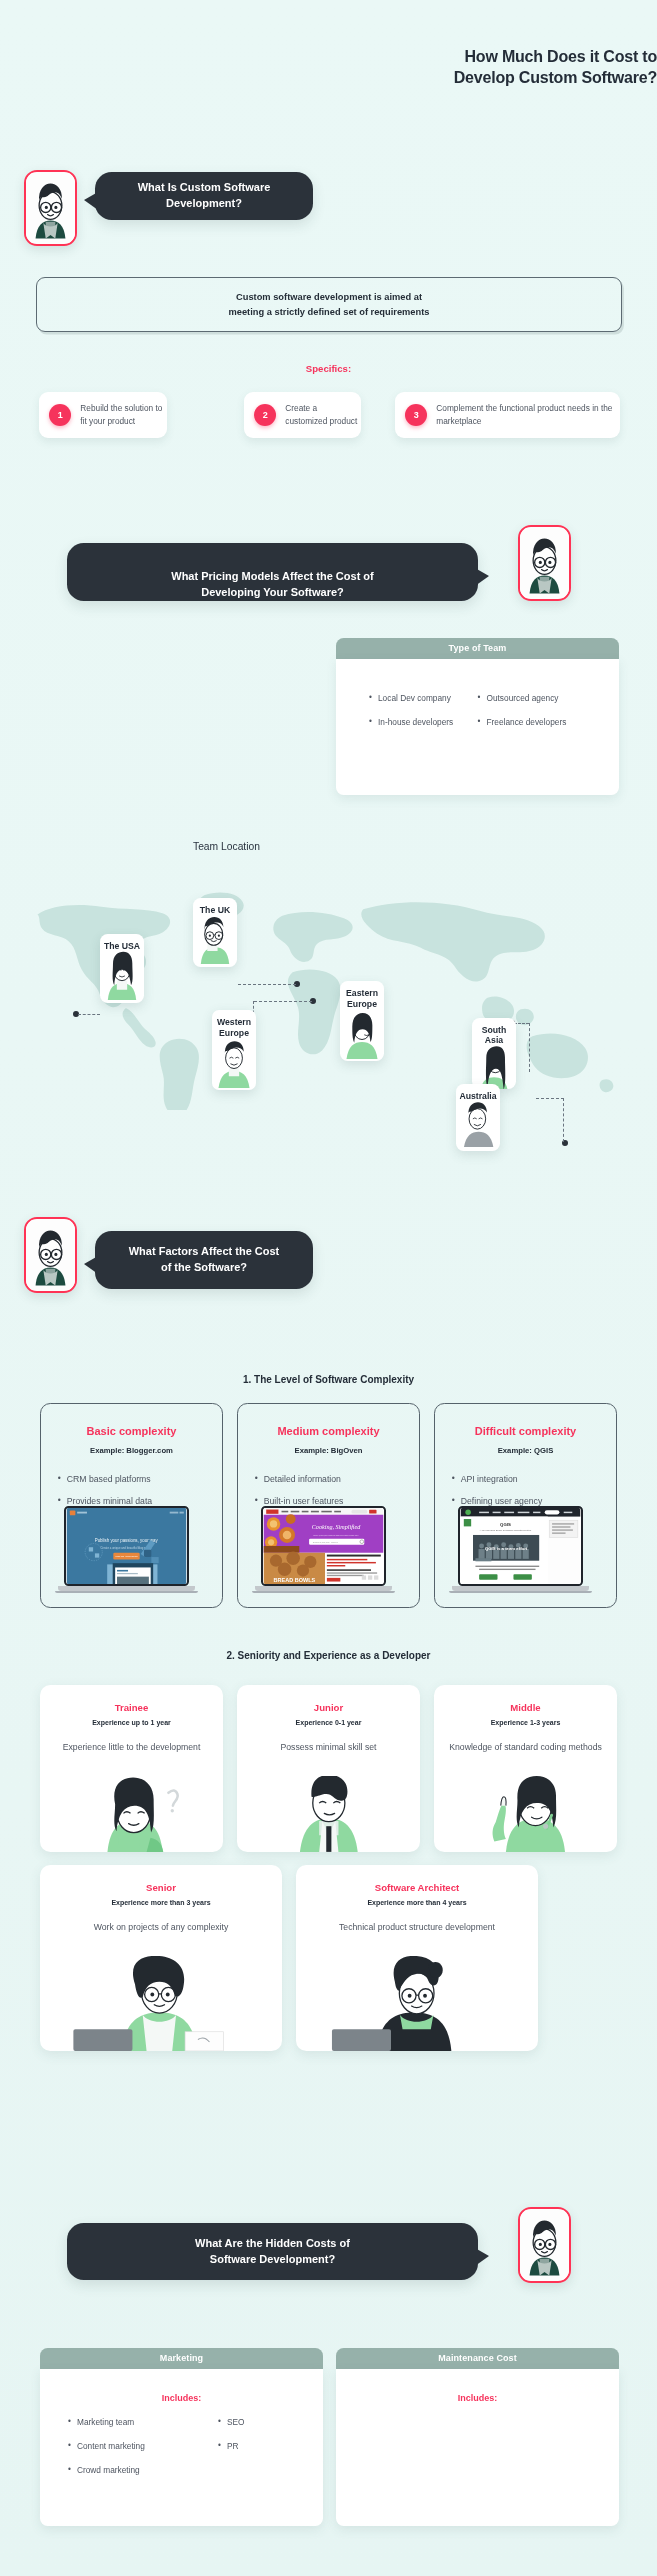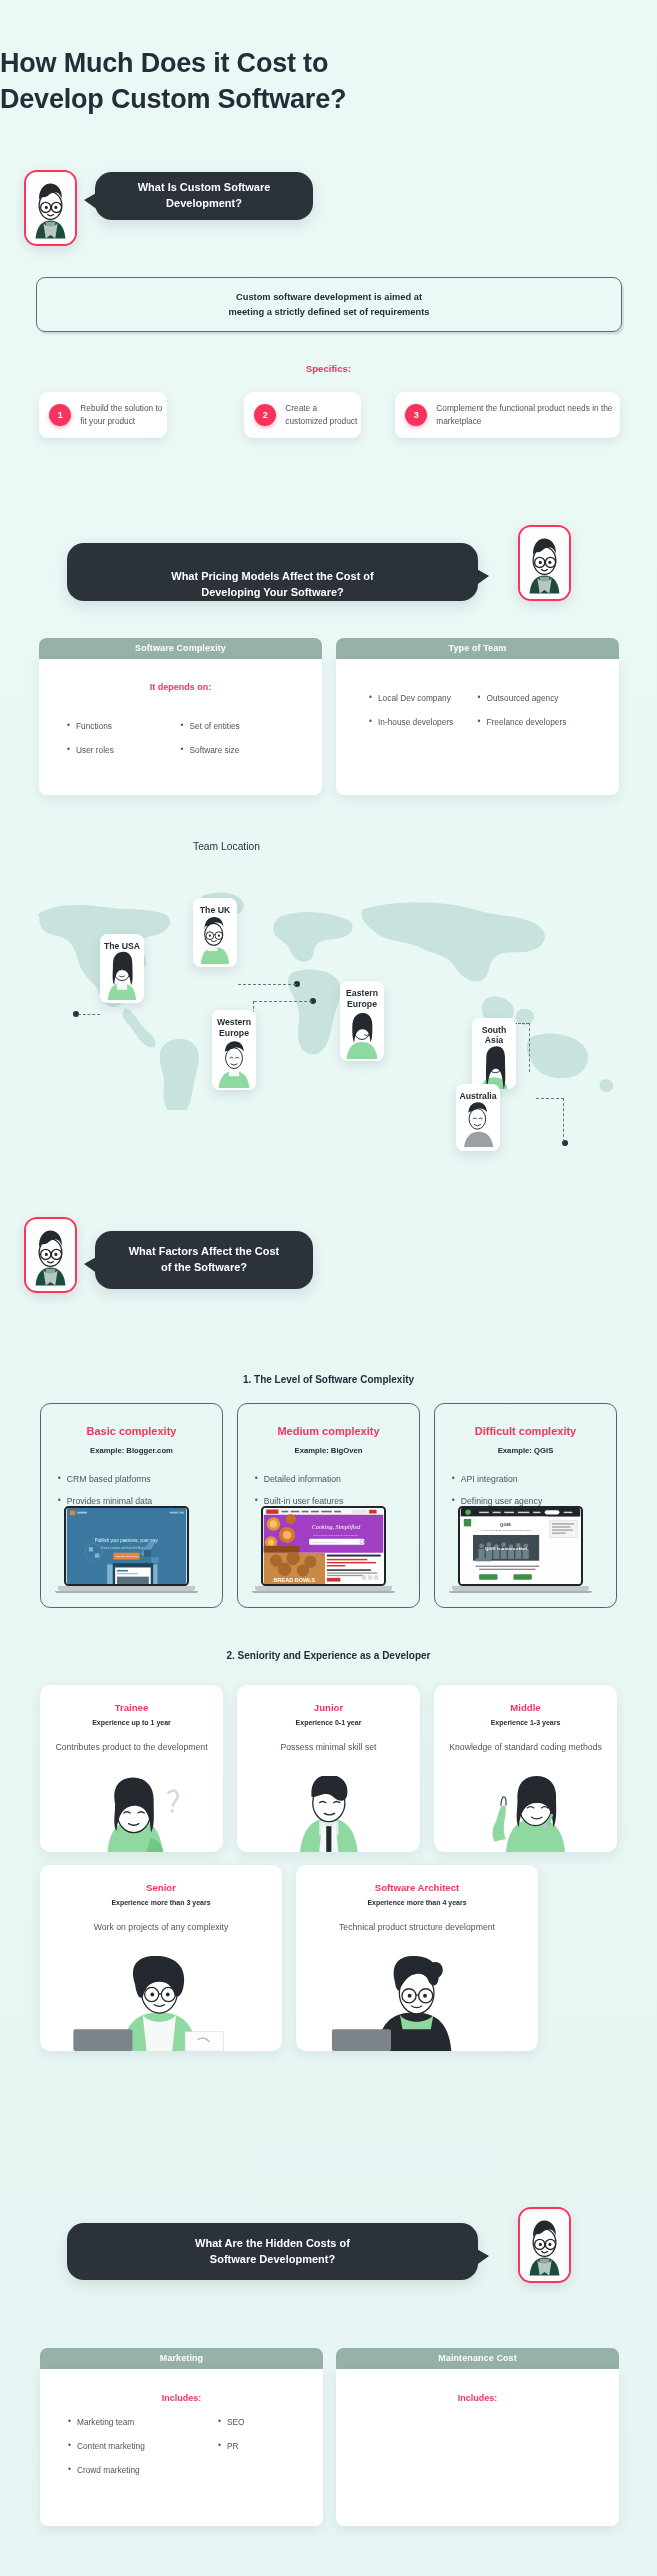--- a/index.html
+++ b/index.html
@@ -9,22 +9,22 @@
     font-family:"Liberation Sans", sans-serif;
     color:#2b3440;
     overflow:hidden;
     position:relative;
   }
   .page { position:relative; width:657px; height:2576px;
     background:linear-gradient(180deg,#eaf8f6 0%, #e9f7f5 40%, #e8f6f4 70%, #e6f5f3 100%); }
 
   
   .title {
-    position:absolute; left:0; top:46px; width:657px; text-align:left;
-    font-size:27px; font-weight:bold; line-height:1.32; letter-spacing:-0.2px;
+    position:absolute; left:0; top:46px; width:657px; text-align:right;
+    font-size:16px; font-weight:bold; line-height:1.32; letter-spacing:-0.2px;
     color:#242d38;
   }
 
   
   .avatar {
     position:absolute; width:53px; height:76px; border-radius:13px;
     border:2.6px solid #ff3355; background:#fdfdfd; overflow:hidden;
     box-shadow:0 3.9px 10.3px rgba(40,70,70,.13);
   }
   .avatar svg { display:block; width:100%; height:100%; }
@@ -207,36 +207,20 @@
       <path d="M22 48c-2-20 9-30 19-30s20 9 19 26c-3-9-8-12-14-11-7 1-9 8-16 8-4 0-7-2-8 7z" fill="#23292f"></path>
       <circle cx="33" cy="58" r="8.5" fill="none" stroke="#23292f" stroke-width="2.2"></circle>
       <circle cx="51" cy="58" r="8.5" fill="none" stroke="#23292f" stroke-width="2.2"></circle>
       <line x1="41.5" y1="57" x2="42.5" y2="57" stroke="#23292f" stroke-width="2.2"></line>
       <circle cx="34" cy="58" r="2.6" fill="#23292f"></circle>
       <circle cx="50" cy="58" r="2.6" fill="#23292f"></circle>
       <path d="M36 70q5 4 10 0" stroke="#23292f" stroke-width="2" fill="none" stroke-linecap="round"></path>
     </svg>
   </div>
 
-  <div class="panel" style="left:39px; top:638px; width:283px;">
-    <div class="phead">Software Complexity</div>
-    <div class="pbody" style="height:136px; padding-top:23px;">
-      <div class="dep-lbl">It depends on:</div>
-      <div class="cols2" style="margin-top:28px; padding:0 28px;">
-        <ul class="blist">
-          <li>Functions</li>
-          <li>User roles</li>
-        </ul>
-        <ul class="blist">
-          <li>Set of entities</li>
-          <li>Software size</li>
-        </ul>
-      </div>
-    </div>
-  </div>
 
   <div class="panel" style="left:336px; top:638px; width:283px;">
     <div class="phead">Type of Team</div>
     <div class="pbody" style="height:136px; padding-top:33px;">
       <div class="cols2" style="padding:0 33px;">
         <ul class="blist">
           <li>Local Dev company</li>
           <li>In-house developers</li>
         </ul>
         <ul class="blist">
@@ -581,21 +565,21 @@
     </div>
     <div class="base"></div>
     <div class="base2"></div>
   </div>
 
   <div class="sechead" style="top:1650px;">2. Seniority and Experience as a Developer</div>
 
   <div class="sen" style="left:40px; top:1685px; width:183px; height:167px;">
     <div class="st">Trainee</div>
     <div class="se">Experience up to 1 year</div>
-    <div class="sd">Contributes product to the development</div>
+    <div class="sd">Experience little to the development</div>
     <div class="sfig" style="height:76px;">
       <svg viewBox="0 0 285 118">
         <path d="M105 118c4-38 20-50 43-50s39 12 43 50z" fill="#8fd9a0"></path>
         <path d="M121 85c5 8 30 8 36 0l-3 33h-30z" fill="#8fd9a0"></path>
         <ellipse cx="146" cy="58" rx="26" ry="30" fill="#fff" stroke="#23292f" stroke-width="2"></ellipse>
         <path d="M117 44c-6-28 8-42 28-42 18 0 32 13 32 34 0 24 2 40-4 52-2-28-8-42-26-42-16 0-26 14-28 40-6-12-2-26-2-42z" fill="#23292f"></path>
         <path d="M130 58q5-5 11 0" stroke="#23292f" stroke-width="2" fill="none"></path>
         <path d="M152 58q5-5 11 0" stroke="#23292f" stroke-width="2" fill="none"></path>
         <path d="M138 74q8 5 16 0" stroke="#23292f" stroke-width="2" fill="none" stroke-linecap="round"></path>
         <path d="M200 26q10-8 14 2c3 8-6 11-7 18" stroke="#d3d8da" stroke-width="4" fill="none" stroke-linecap="round"></path>

